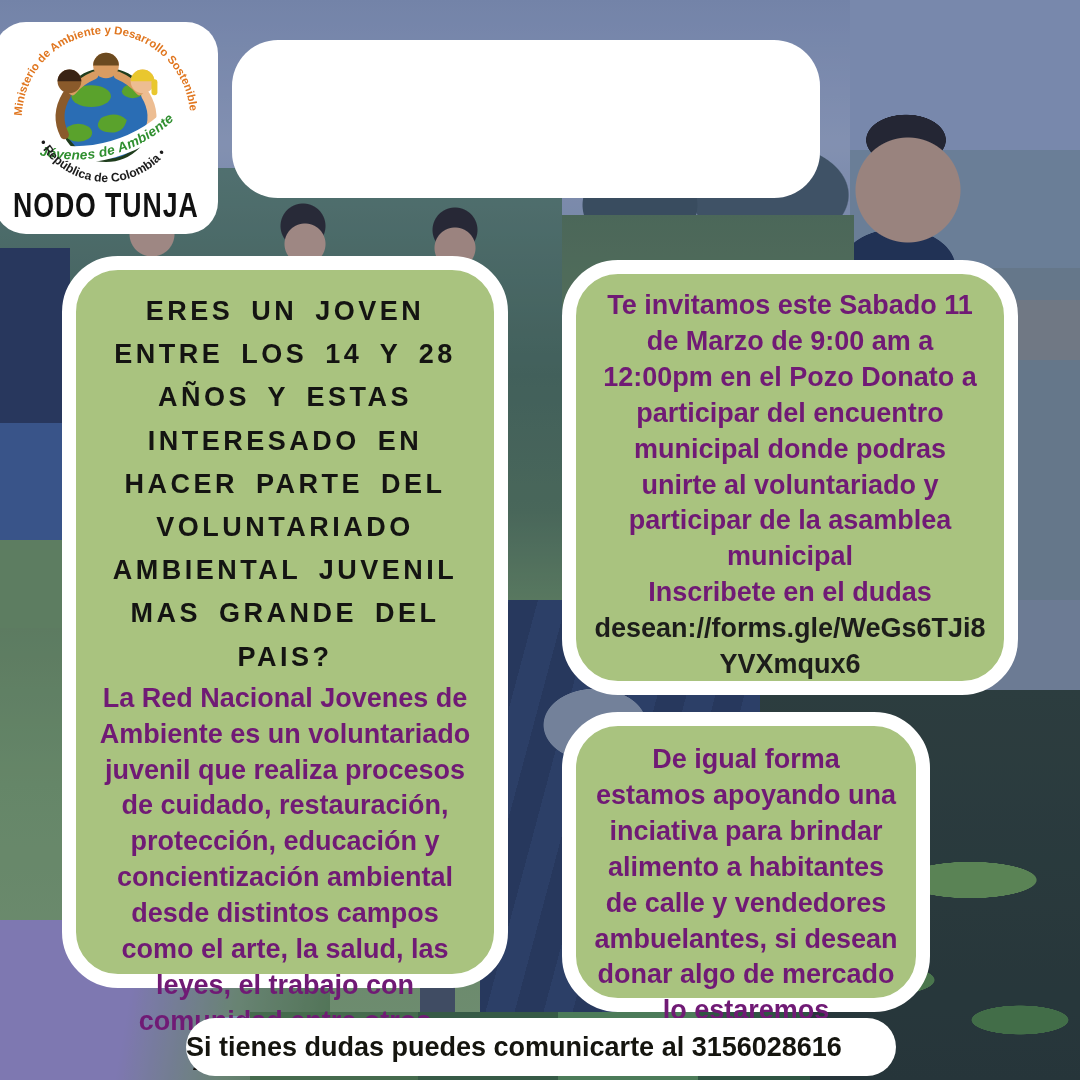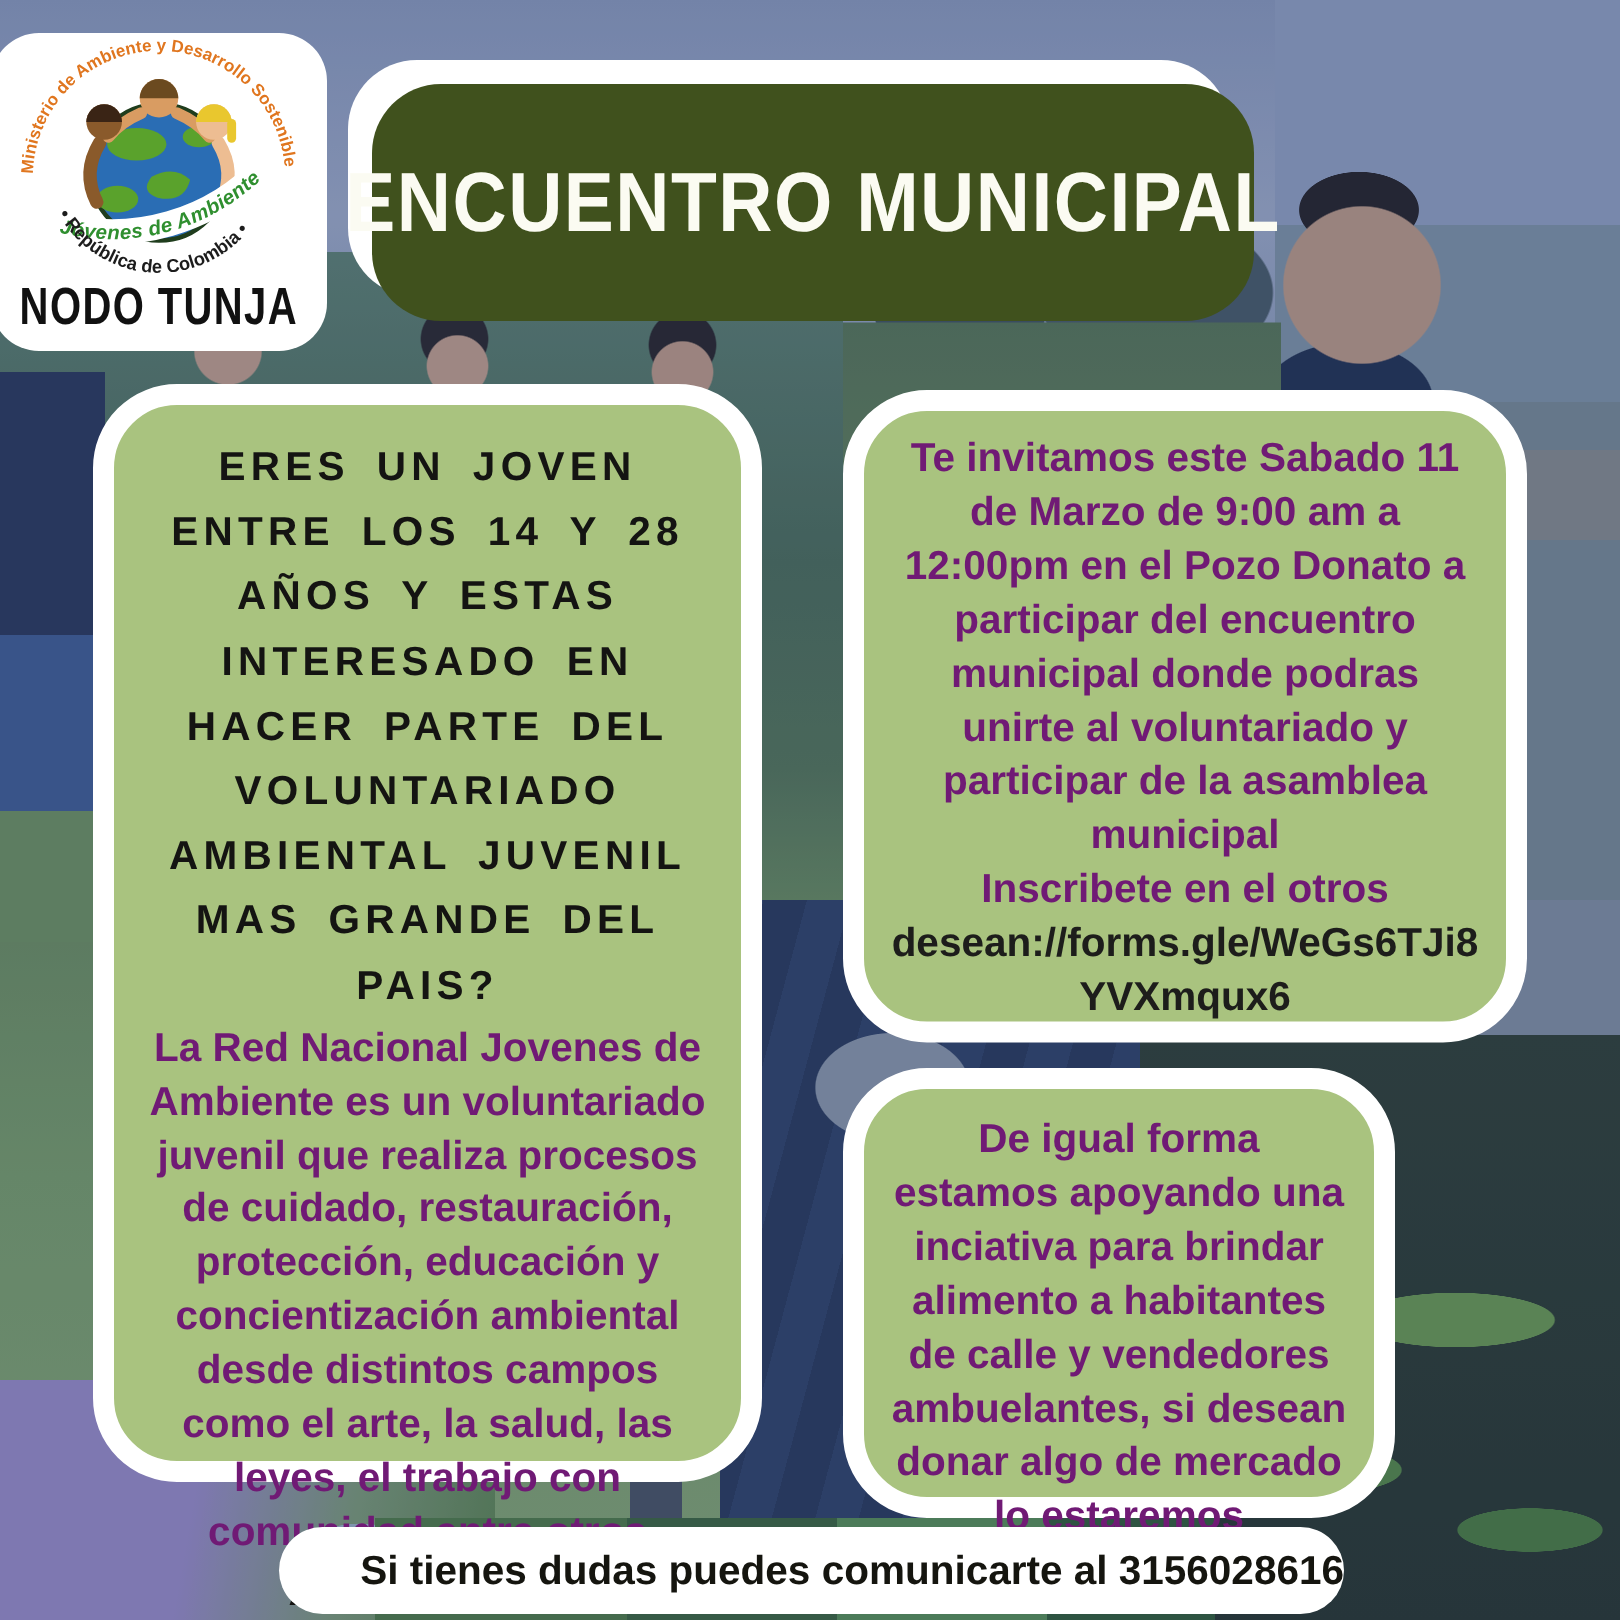--- a/index.html
+++ b/index.html
@@ -88,21 +88,21 @@
 
   .grunge{font-weight:800;font-size:27px;letter-spacing:3.5px;word-spacing:7px;
     line-height:1.6;color:#141412;}
   .bodytext{font-weight:600;font-size:27px;line-height:1.33;color:#701a75;}
   #card-left .bodytext{margin-top:2px;}
   .cta{font-weight:800;font-size:27px;letter-spacing:3.5px;word-spacing:7px;
     margin-top:6px;color:#141412;}
   .linkline{font-weight:600;font-size:27px;line-height:1.33;word-break:break-all;}
 
   .footer-pill{position:absolute;left:186px;top:1018px;width:710px;height:58px;
-    background:#fff;border-radius:30px;display:flex;align-items:center;justify-content:flex-end;}
+    background:#fff;border-radius:30px;display:flex;align-items:center;justify-content:flex-start;}
   .footer-pill span{font-weight:700;font-size:27px;color:#15150f;}
 </style>
 </head>
 <body>
 
 <div class="photos">
   <div class="ph" id="ph-sky"></div>
   <div class="ph" id="ph-man"></div>
   <div class="ph" id="ph-left-group"></div>
   <div class="ph" id="ph-left-sliver"></div>
@@ -152,33 +152,30 @@
         <textPath href="#arcTop" startOffset="2" textLength="258" lengthAdjust="spacingAndGlyphs">Ministerio de Ambiente y Desarrollo Sostenible</textPath>
       </text>
       <text font-size="12.5" font-weight="bold" fill="#1c1c1c">
         <textPath href="#arcBottom" startOffset="0" textLength="152" lengthAdjust="spacingAndGlyphs">• República de Colombia •</textPath>
       </text>
     </svg>
     <div class="nodo">NODO TUNJA</div>
   </div>
 
   <div class="title-shadow"></div>
-  <div class="title-banner">
-    <span>ENCUENTRO MUNICIPAL</span>
-  </div>
 
   <div class="card" id="card-left">
     <div class="grunge">ERES UN JOVEN ENTRE LOS 14 Y 28 AÑOS Y ESTAS INTERESADO EN HACER PARTE DEL VOLUNTARIADO AMBIENTAL JUVENIL MAS GRANDE DEL PAIS?</div>
     <div class="bodytext">La Red Nacional Jovenes de Ambiente es un voluntariado juvenil que realiza procesos de cuidado, restauración, protección, educación y concientización ambiental desde distintos campos como el arte, la salud, las leyes, el trabajo con comunidad entre otros</div>
     <div class="cta">ANIMATE A PARTICIPAR!</div>
   </div>
 
   <div class="card" id="card-invite">
     <div class="bodytext">Te invitamos este Sabado 11 de  Marzo de 9:00 am a 12:00pm en el Pozo Donato a participar del encuentro municipal donde podras unirte al voluntariado y participar de la asamblea municipal</div>
-    <div class="bodytext">Inscribete en el otros</div>
+    <div class="bodytext">Inscribete en el dudas</div>
     <div class="linkline">desean://forms.gle/WeGs6TJi8YVXmqux6</div>
   </div>
 
   <div class="card" id="card-donate">
     <div class="bodytext">De igual forma estamos apoyando una inciativa para brindar alimento a habitantes de calle y vendedores ambuelantes, si desean donar algo de mercado lo estaremos recibiendo ese dia</div>
   </div>
 
   <div class="footer-pill">
     <span>Si tienes dudas puedes comunicarte al 3156028616</span>
   </div>

